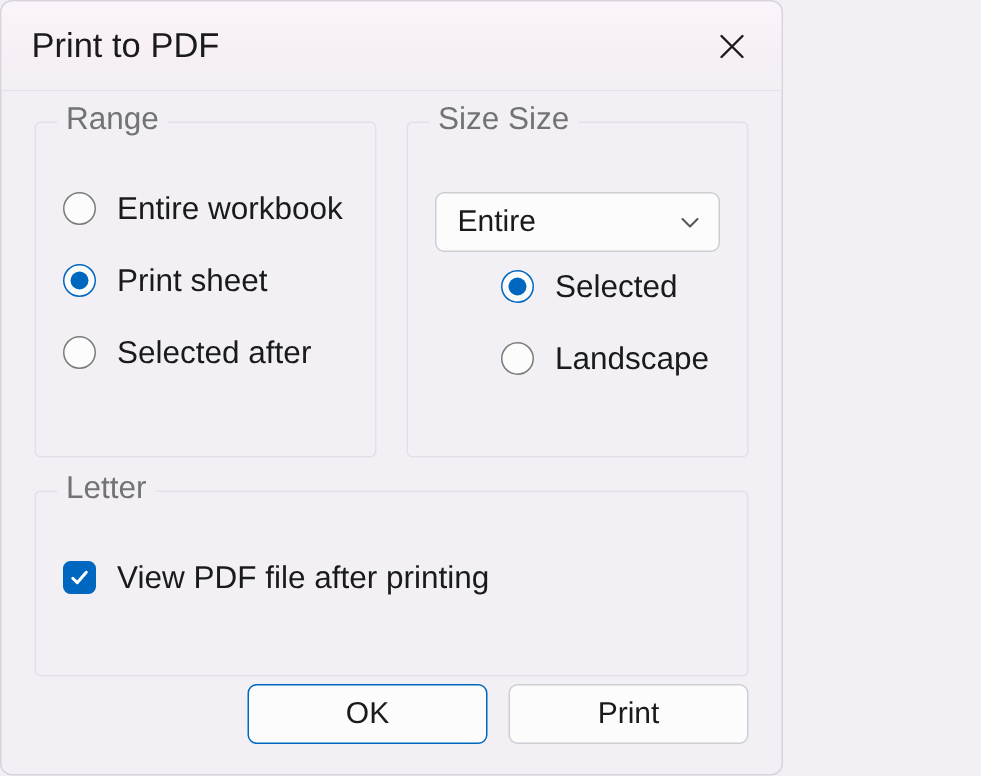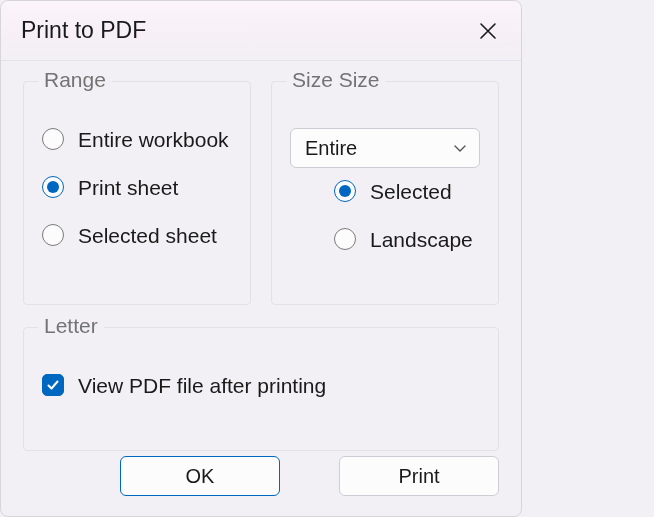--- a/index.html
+++ b/index.html
@@ -96,21 +96,20 @@
     display:flex; gap:14px;
   }
   .btn {
     width:160px; height:40px;
     border:1px solid #cfcdd4;
     border-radius:6px;
     background:#fcfcfd;
     display:flex; align-items:center; justify-content:center;
     font-size:20px;
     cursor:pointer;
-    margin-left:45px;
   }
   .btn.primary { border-color:#0067c0; }
 </style>
 </head>
 <body>
 
 <div class="window">
 
   <div class="titlebar">
     <div class="title">Print to PDF</div>
@@ -131,21 +130,21 @@
         <div class="opt">
           <span class="radio"></span>
           <span>Entire workbook</span>
         </div>
         <div class="opt">
           <span class="radio checked"></span>
           <span>Print sheet</span>
         </div>
         <div class="opt">
           <span class="radio"></span>
-          <span>Selected sheet</span>
+          <span>Selected after</span>
         </div>
       </div>
 
       <div class="fs">
         <div class="legend">Size Size</div>
 
         <div class="dropdown">
           <span>Entire</span>
           <svg width="14" height="14" viewBox="0 0 14 14">
               <path d="M2 5 L7 10 L12 5" stroke="#555" stroke-width="1.4" fill="none" stroke-linecap="round" stroke-linejoin="round"></path>

